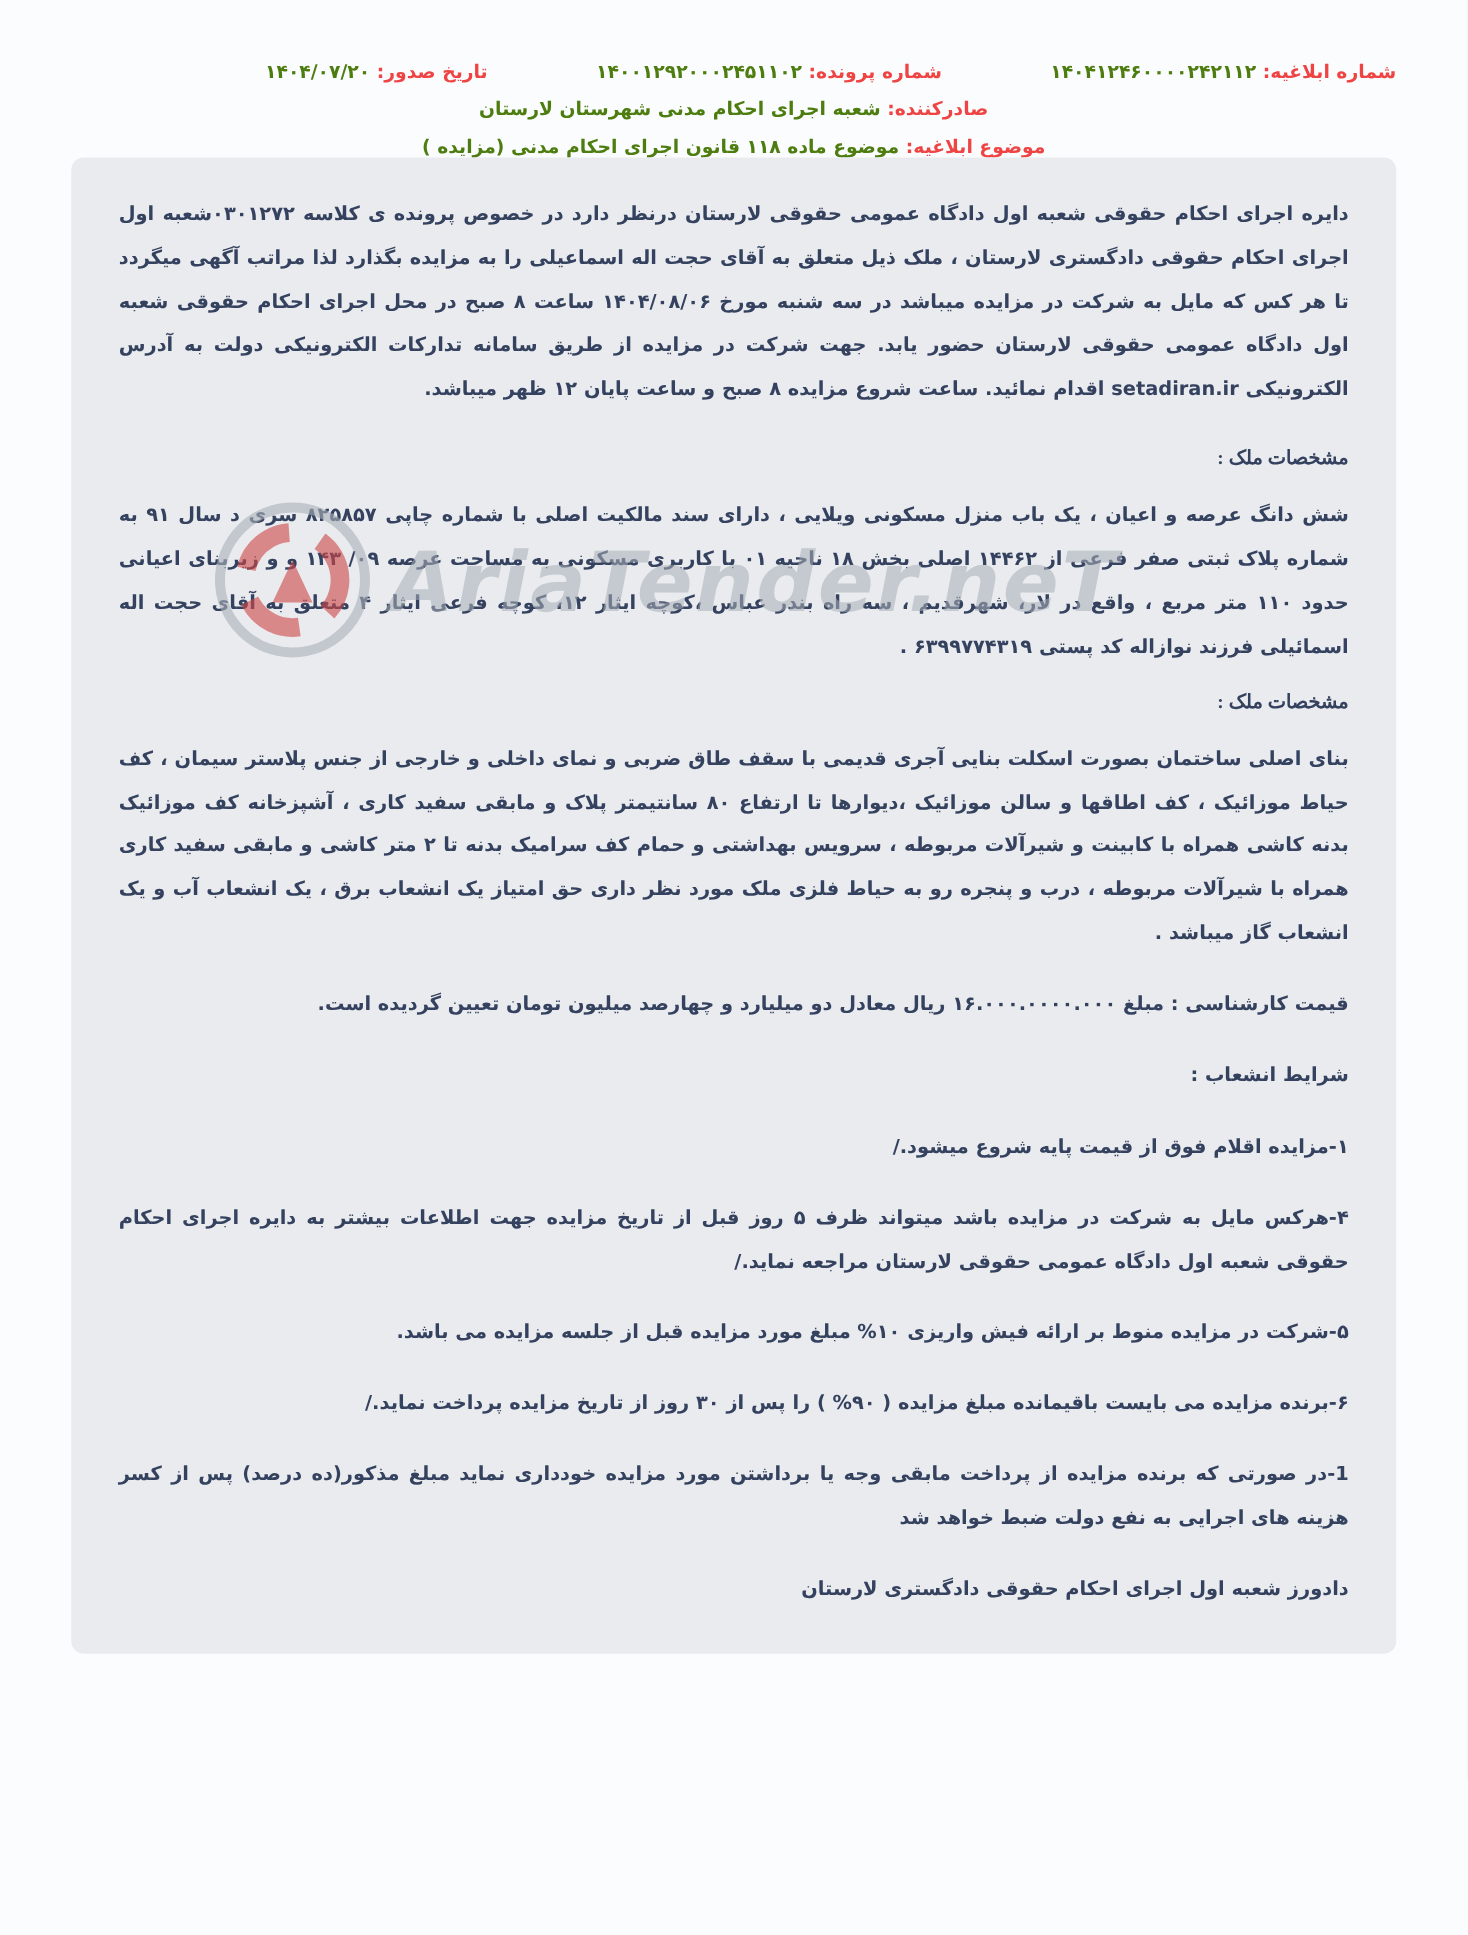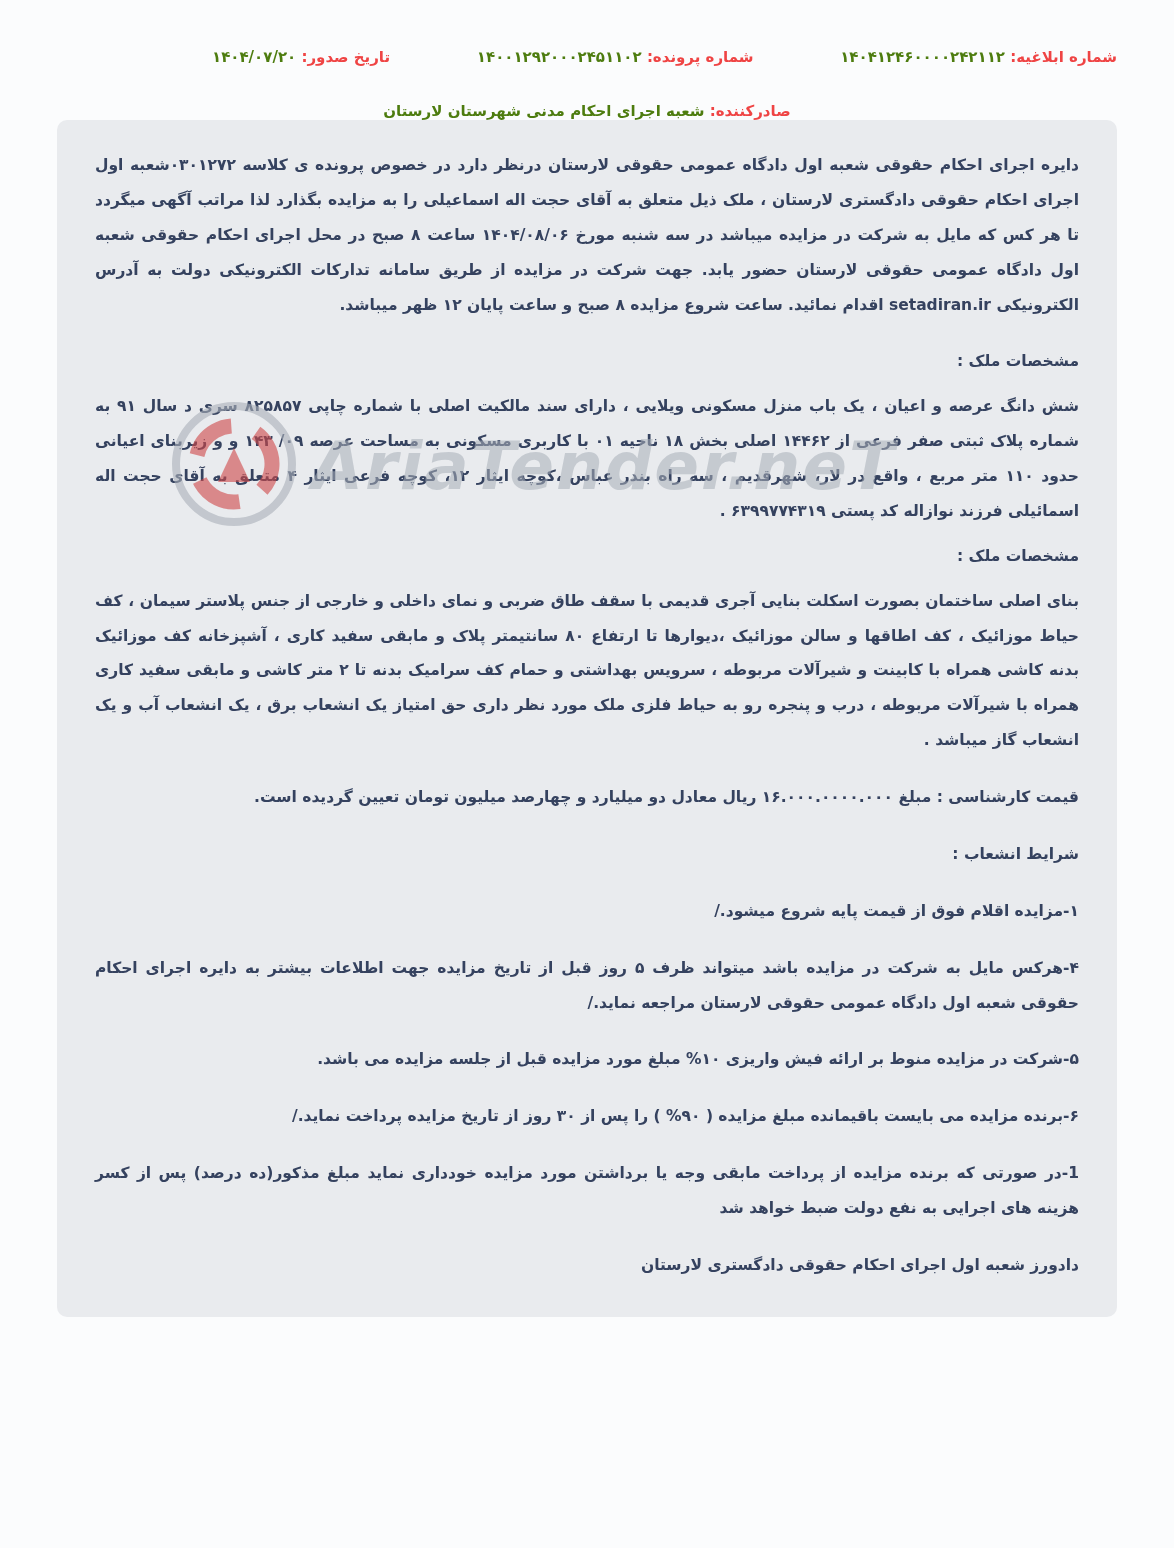--- a/index.html
+++ b/index.html
@@ -24,21 +24,21 @@
     font-size:15px;
     font-weight:bold;
   }
   .field { white-space:nowrap; }
   .label { color:#ef4444; }
   .value { color:#4d7c0f; }
   .meta-center {
     text-align:center;
     font-size:15px;
     font-weight:bold;
-    margin-top:36px;
+    margin-top:12px;
   }
   .body-label-row {
     display:flex;
     align-items:center;
     gap:9px;
     margin:26px 0 14px 0;
     font-size:16px;
     font-weight:bold;
   }
   .doc-icon { display:inline-flex; flex:0 0 auto; }
@@ -51,21 +51,21 @@
     padding:28px 38px 34px;
     font-size:15.5px;
     font-weight:bold;
     line-height:2.25;
     color:#35425f;
     text-align:justify;
   }
   .notice-box p { margin:0 0 22px; }
   .notice-box p:last-child { margin-bottom:0; }
   .notice-title { margin-bottom:26px !important; }
-  .section-heading { margin-bottom:10px !important; }
+  .section-heading { margin-bottom:10px !important;font-family:Liberation Serif, serif; }
   .tight { margin-bottom:10px !important; }
 
   
   .watermark {
     position:absolute;
     top:398px;
     left:168px;
     display:flex;
     align-items:center;
     gap:12px;
@@ -102,20 +102,24 @@
         <span class="label">تاریخ صدور:</span>
         <span class="value">۱۴۰۴/۰۷/۲۰</span>
       </div>
     </div>
 
     <div class="meta-center">
       <span class="label">صادرکننده:</span>
       <span class="value">شعبه اجرای احکام مدنی شهرستان لارستان</span>
     </div>
 
+    <div class="meta-center">
+      <span class="label">موضوع ابلاغیه:</span>
+      <span class="value">موضوع ماده ۱۱۸ قانون اجرای احکام مدنی (مزایده )</span>
+    </div>
   </header>
 
 
   <section class="notice-box">
     <p>دایره اجرای احکام حقوقی شعبه اول دادگاه عمومی حقوقی لارستان درنظر دارد در خصوص پرونده ی کلاسه ۰۳۰۱۲۷۲شعبه اول اجرای احکام حقوقی دادگستری لارستان ، ملک ذیل متعلق به آقای حجت اله اسماعیلی را به مزایده بگذارد لذا مراتب آگهی میگردد تا هر کس که مایل به شرکت در مزایده میباشد در سه شنبه مورخ ۱۴۰۴/۰۸/۰۶ ساعت ۸ صبح در محل اجرای احکام حقوقی شعبه اول دادگاه عمومی حقوقی لارستان حضور یابد. جهت شرکت در مزایده از طریق سامانه تدارکات الکترونیکی دولت به آدرس الکترونیکی setadiran.ir اقدام نمائید. ساعت شروع مزایده ۸ صبح و ساعت پایان ۱۲ ظهر میباشد.</p>
 
     <p class="section-heading">مشخصات ملک :</p>
     <p class="tight">شش دانگ عرصه و اعیان ، یک باب منزل مسکونی ویلایی ، دارای سند مالکیت اصلی با شماره چاپی ۸۲۵۸۵۷ سری د سال ۹۱ به شماره پلاک ثبتی صفر فرعی از ۱۴۴۶۲ اصلی بخش ۱۸ ناحیه ۰۱ با کاربری مسکونی به مساحت عرصه ۰۹/ ۱۴۳ و و زیربنای اعیانی حدود ۱۱۰ متر مربع ، واقع در لار، شهرقدیم ، سه راه بندر عباس ،کوچه ایثار ۱۲، کوچه فرعی ایثار ۴ متعلق به آقای حجت اله اسمائیلی فرزند نوازاله کد پستی ۶۳۹۹۷۷۴۳۱۹ .</p>
 
     <p class="section-heading">مشخصات ملک :</p>

